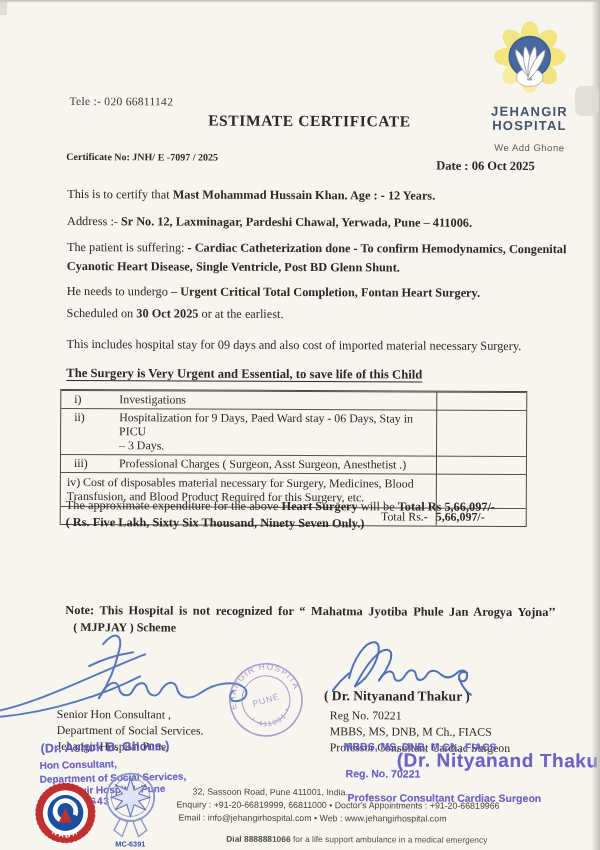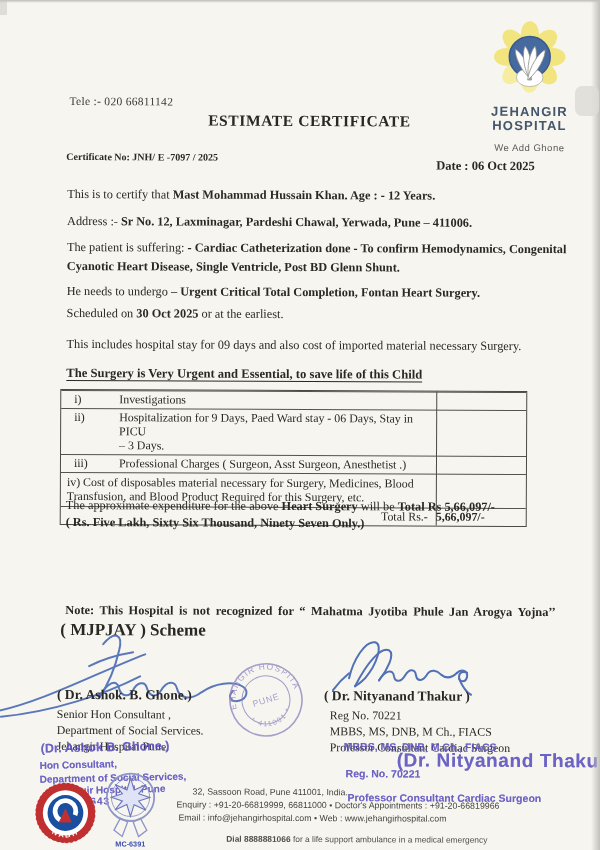--- a/index.html
+++ b/index.html
@@ -31,21 +31,21 @@
   .erow-iv{padding:2px 95px 3px 6px;}
   .erow-iv .no{display:inline;position:static;}
   .erow-total{display:flex;}
   .erow-total .tlabel{width:375px;text-align:right;padding-right:8px;box-sizing:border-box;}
   .erow-total .tvalue{font-weight:700;}
   
   .sum1{left:68px;top:499px;width:505px;font-size:12.3px;}
   .sum2{left:68px;top:516px;width:505px;font-size:12.3px;font-weight:700;}
   
   .note1{left:68px;top:604px;width:508px;font-size:12.4px;font-weight:700;word-spacing:2.5px;}
-  .note2{left:63px;top:621px;font-size:17px;font-weight:700;}
+  .note2{left:76px;top:621px;font-size:12px;font-weight:700;}
   
   .sig-name{font-size:13.6px;font-weight:700;}
   .sig-line{font-size:11.8px;line-height:16px;}
   .sigL-name{left:60px;top:688px;} .sigL-1{left:60px;top:707px;} .sigL-2{left:60px;top:723px;} .sigL-3{left:60px;top:739px;}
   .sigR-name{left:327px;top:688px;} .sigR-1{left:333px;top:707px;} .sigR-2{left:333px;top:723px;} .sigR-3{left:333px;top:739px;}
   .stamp-text{font-family:"Liberation Sans",sans-serif;color:#5a50c0;font-weight:700;opacity:.88;text-shadow:0 0 .6px rgba(90,80,192,.55);white-space:nowrap;}
   .stL-name{left:44px;top:741px;font-size:12.5px;transform:rotate(-1.5deg);}
   .stL-1{left:43px;top:760px;font-size:10px;transform:rotate(-1.5deg);}
   .stL-2{left:43px;top:773px;font-size:10px;transform:rotate(-1.5deg);}
   .stL-3{left:55px;top:785px;font-size:10px;transform:rotate(-1.5deg);}
@@ -163,21 +163,20 @@
         <path id="arcTop" d="M 22,60 A 38,38 0 1 1 98,60"></path>
         <path id="arcBot" d="M 27,60 A 33,33 0 0 0 93,60"></path>
       </defs>
       <circle cx="60" cy="60" r="45" fill="none" stroke="#9288c2" stroke-width="2"></circle>
       <circle cx="60" cy="60" r="30" fill="none" stroke="#9288c2" stroke-width="1.3"></circle>
       <text font-family="Liberation Sans, sans-serif" font-size="10.5" fill="#9288c2" letter-spacing="1.5"><textPath href="#arcTop" startOffset="50%" text-anchor="middle">JEHANGIR HOSPITAL</textPath></text>
       <text font-family="Liberation Sans, sans-serif" font-size="9" fill="#9288c2" letter-spacing="2"><textPath href="#arcBot" startOffset="50%" text-anchor="middle">* 411001 *</textPath></text>
       <text x="60" y="64" font-family="Liberation Sans, sans-serif" font-size="11" fill="#9288c2" text-anchor="middle" letter-spacing="1">PUNE</text>
     </svg>
 
-    <div class="abs sig-name sigL-name">( Dr. Ashok. B. Ghone.)</div>
     <div class="abs sig-line sigL-1">Senior Hon Consultant ,</div>
     <div class="abs sig-line sigL-2">Department of Social Services.</div>
     <div class="abs sig-line sigL-3">Jehangir  Hospital Pune.</div>
     <div class="abs stamp-text stL-name">(Dr. Ashok B. Ghone.)</div>
     <div class="abs stamp-text stL-1">Hon Consultant,</div>
     <div class="abs stamp-text stL-2">Department of Social Services,</div>
     <div class="abs stamp-text stL-3">Jehangir Hospital, Pune</div>
     <div class="abs stamp-text stL-4">8822001643</div>
 
     <div class="abs sig-name sigR-name">( Dr. Nityanand Thakur )</div>

